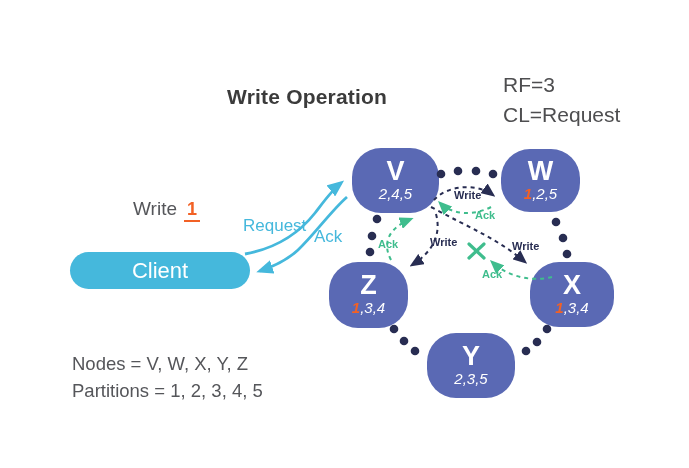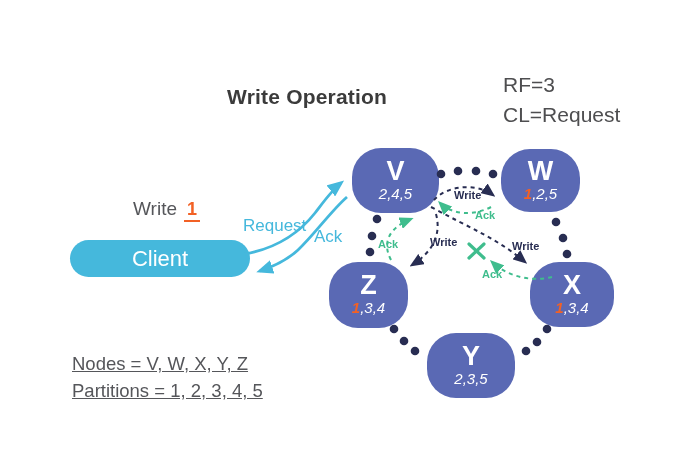--- a/index.html
+++ b/index.html
@@ -13,41 +13,41 @@
   }
   .config{
     left:503px;top:70px;font-size:21px;line-height:30px;color:#4e4e50;font-weight:400;
   }
   .write-instruction{left:133px;top:198px;font-size:19px;color:#55565a;}
   .write-instruction .hl{
     color:#f26125;font-weight:bold;margin-left:7px;font-size:18px;
     border-bottom:2px solid #f26125;padding:0 3px 1px 3px;
   }
   .client{
-    left:70px;top:240px;width:180px;height:37px;background:#45b8dc;border-radius:19px;
+    left:70px;top:252px;width:180px;height:37px;background:#45b8dc;border-radius:19px;
     display:flex;align-items:center;justify-content:center;
     color:#ffffff;font-size:22px;font-weight:500;z-index:2;
   }
   .node{
     background:#5a69b4;color:#fff;display:flex;flex-direction:column;
     align-items:center;justify-content:center;z-index:2;border-radius:29px;
   }
   .node .letter{font-size:27px;font-weight:bold;line-height:26px;}
   .node .parts{font-size:15px;line-height:20px;font-style:italic;}
   .node .parts .hl{color:#f26125;font-weight:bold;}
   .node-v{left:352px;top:148px;width:87px;height:65px;}
   .node-w{left:501px;top:149px;width:79px;height:63px;}
   .node-x{left:530px;top:262px;width:84px;height:65px;}
   .node-y{left:427px;top:333px;width:88px;height:65px;}
   .node-z{left:329px;top:262px;width:79px;height:66px;}
   .msg{font-size:11px;font-weight:bold;z-index:6;}
   .msg.navy{color:#282d52;}
   .msg.green{color:#3fbd8d;}
   .cyan-label{color:#45b8dc;font-size:17px;z-index:6;}
-  .legend{left:72px;top:350px;font-size:18.5px;line-height:27px;color:#55565a;text-decoration:underline;}
+  .legend{left:72px;top:350px;font-size:18.5px;line-height:27px;color:#55565a;}
   .overlay{left:0;top:0;width:689px;height:468px;z-index:4;pointer-events:none;}
 </style>
 </head>
 <body>
 
 <div class="stage">
 
   <svg class="abs overlay" viewBox="0 0 689 468">
     <defs>
       <marker id="m-cyan" markerUnits="strokeWidth" markerWidth="6" markerHeight="5" refX="4.6" refY="2.5" orient="auto">

